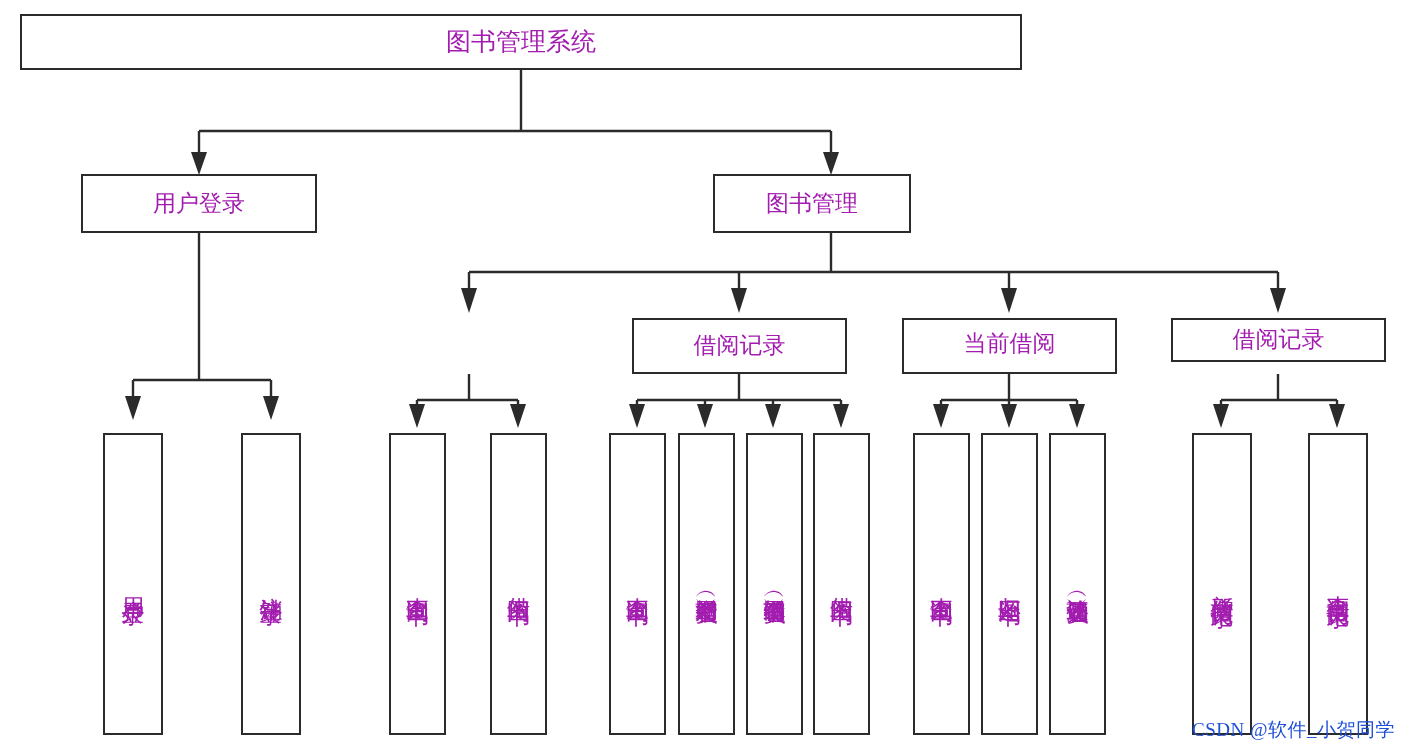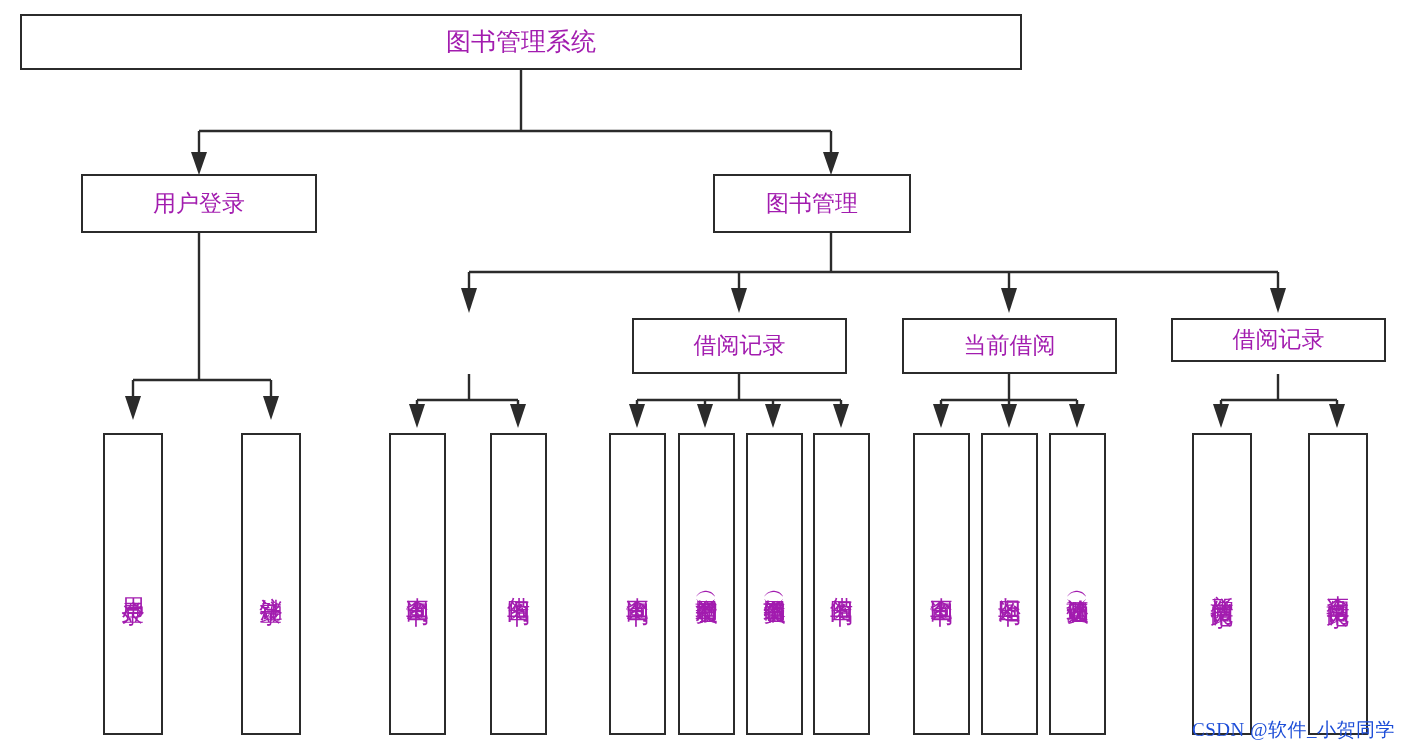--- a/index.html
+++ b/index.html
@@ -157,21 +157,21 @@
   <div class="node horiz lvl1" style="left:81px; top:174px; width:236px; height:59px;">
     <span class="node-label">用户登录</span>
   </div>
   <div class="node horiz lvl1" style="left:713px; top:174px; width:198px; height:59px;">
     <span class="node-label">图书管理</span>
   </div>
 
   <div class="node horiz lvl2" style="left:632px; top:318px; width:215px; height:56px;">
     <span class="node-label">借阅记录</span>
   </div>
-  <div class="node horiz lvl2" style="left:902px; top:318px; width:215px; height:56px;">
+  <div class="node horiz lvl2" style="left:902px; top:318px; width:215px; height:56px;font-family:Liberation Mono, monospace;">
     <span class="node-label">当前借阅</span>
   </div>
   <div class="node horiz lvl2" style="left:1171px; top:318px; width:215px; height:44px;">
     <span class="node-label">借阅记录</span>
   </div>
 
   <div class="node vert leaf" style="left:103px; top:433px; width:60px; height:302px;">
     <span class="node-label">用户登录</span>
   </div>
   <div class="node vert leaf" style="left:241px; top:433px; width:60px; height:302px;">

